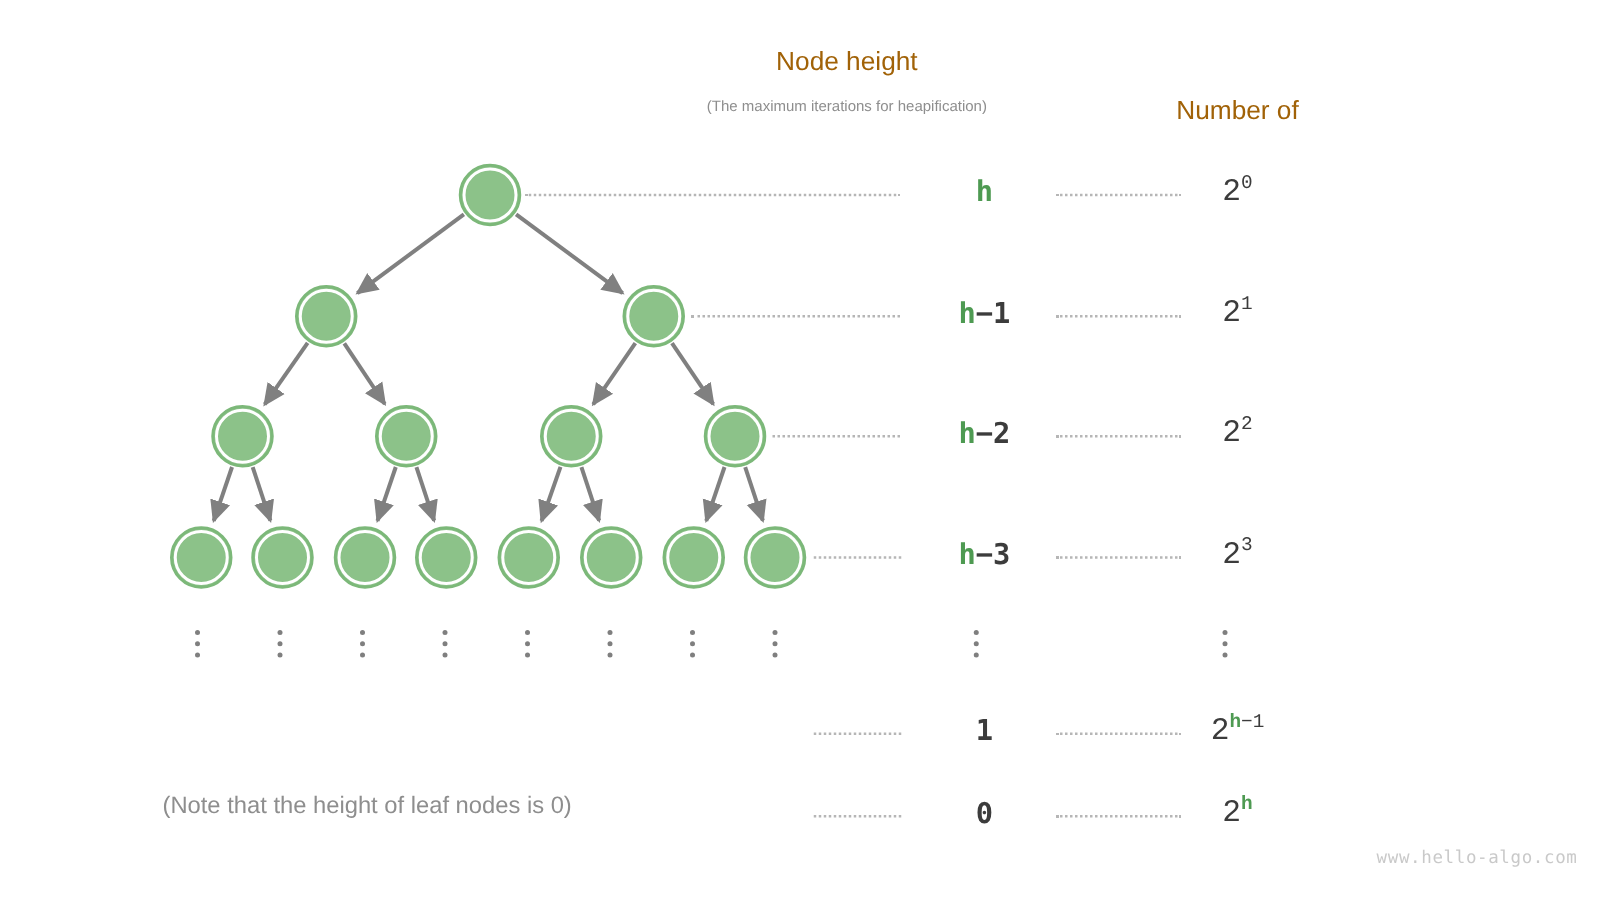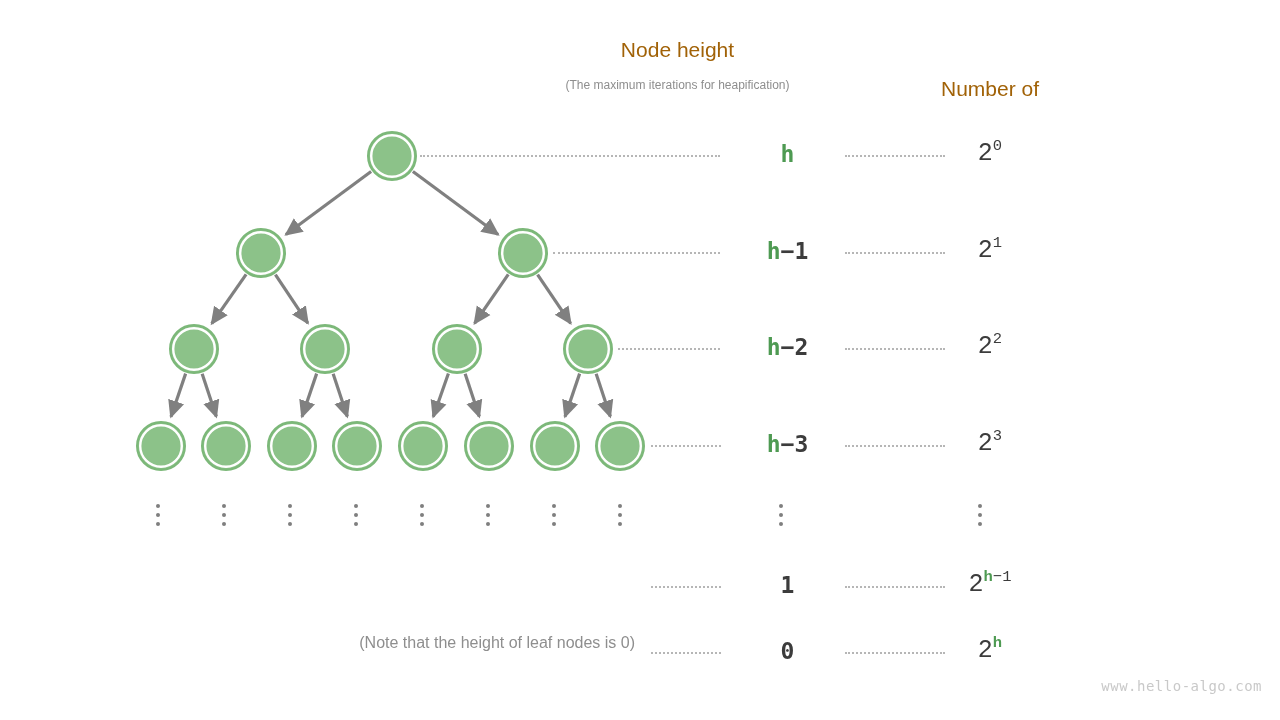--- a/index.html
+++ b/index.html
@@ -130,23 +130,23 @@
     border-radius: 50%;
     background: #7f7f7f;
   }
 
   
   #leaf-note {
     position: absolute;
     left: 130px;
     top: 634px;
     width: 505px;
-    text-align: right;
+    text-align: left;
     color: #8e8e8e;
-    font-size: 16px;
+    font-size: 19px;
     white-space: nowrap;
   }
 
   
   #watermark {
     position: absolute;
     right: 18px;
     bottom: 26px;
     color: #c9c9c9;
     font-family: "DejaVu Sans Mono", monospace;

